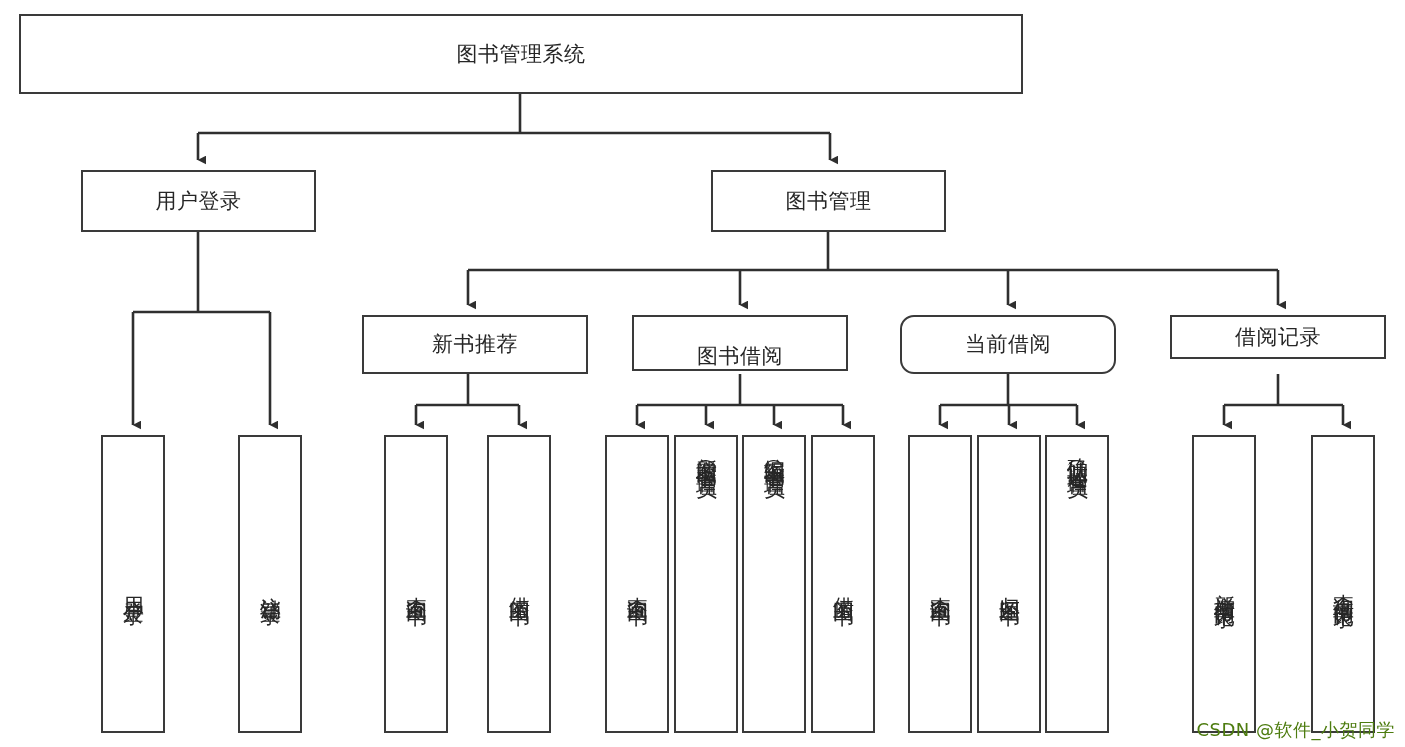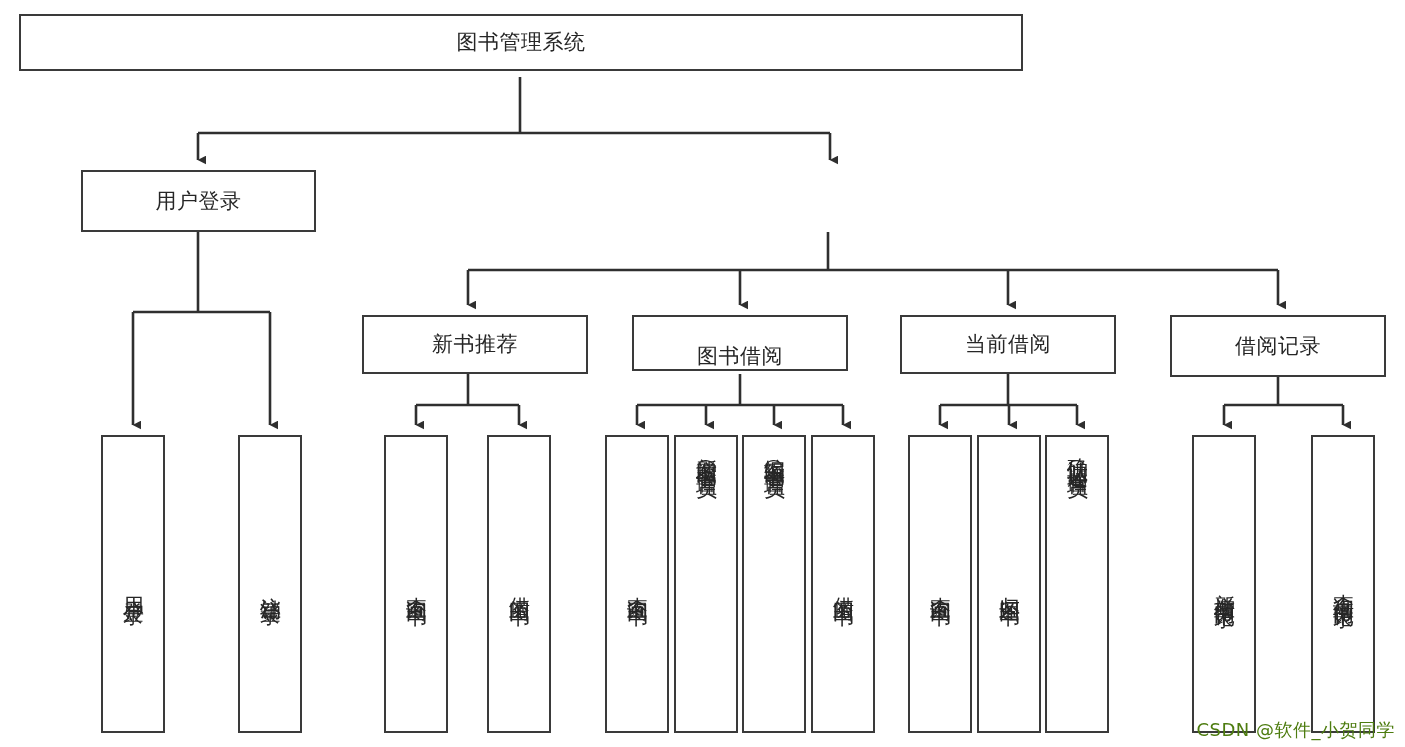--- a/index.html
+++ b/index.html
@@ -114,38 +114,41 @@
       <path d="M1009,405 L1009,425" marker-end="url(#arrowhead)"></path>
       <path d="M1077,405 L1077,425" marker-end="url(#arrowhead)"></path>
 
       <path d="M1278,374 L1278,405"></path>
       <path d="M1224,405 L1343,405"></path>
       <path d="M1224,405 L1224,425" marker-end="url(#arrowhead)"></path>
       <path d="M1343,405 L1343,425" marker-end="url(#arrowhead)"></path>
     </g>
   </svg>
 
-  <div class="node horiz" style="left:19px; top:14px; width:1004px; height:57px;justify-content:center;">
+  <div class="node horiz" style="left:19px; top:14px; width:1004px; height:80px;justify-content:center;">
     <span class="label">图书管理系统</span>
   </div>
 
   <div class="node horiz" style="left:81px; top:170px; width:235px; height:62px;">
     <span class="label">用户登录</span>
+  </div>
+  <div class="node horiz" style="left:711px; top:170px; width:235px; height:62px;">
+    <span class="label">图书管理</span>
   </div>
 
   <div class="node horiz" style="left:362px; top:315px; width:226px; height:59px;">
     <span class="label">新书推荐</span>
   </div>
   <div class="node horiz" style="left:632px; top:315px; width:216px; height:56px;align-items:flex-end;">
     <span class="label">图书借阅</span>
   </div>
-  <div class="node horiz" style="left:900px; top:315px; width:216px; height:59px;">
+  <div class="node horiz" style="left:900px; top:315px; width:216px; height:59px;border-radius:14px;">
     <span class="label">当前借阅</span>
   </div>
-  <div class="node horiz" style="left:1170px; top:315px; width:216px; height:62px;">
+  <div class="node horiz" style="left:1170px; top:315px; width:216px; height:44px;">
     <span class="label">借阅记录</span>
   </div>
 
   <div class="node vert" style="left:101px; top:435px; width:64px; height:298px; align-items:center;">
     <span class="label">用户登录</span>
   </div>
   <div class="node vert" style="left:238px; top:435px; width:64px; height:298px; align-items:center;">
     <span class="label">注销登录</span>
   </div>
 

